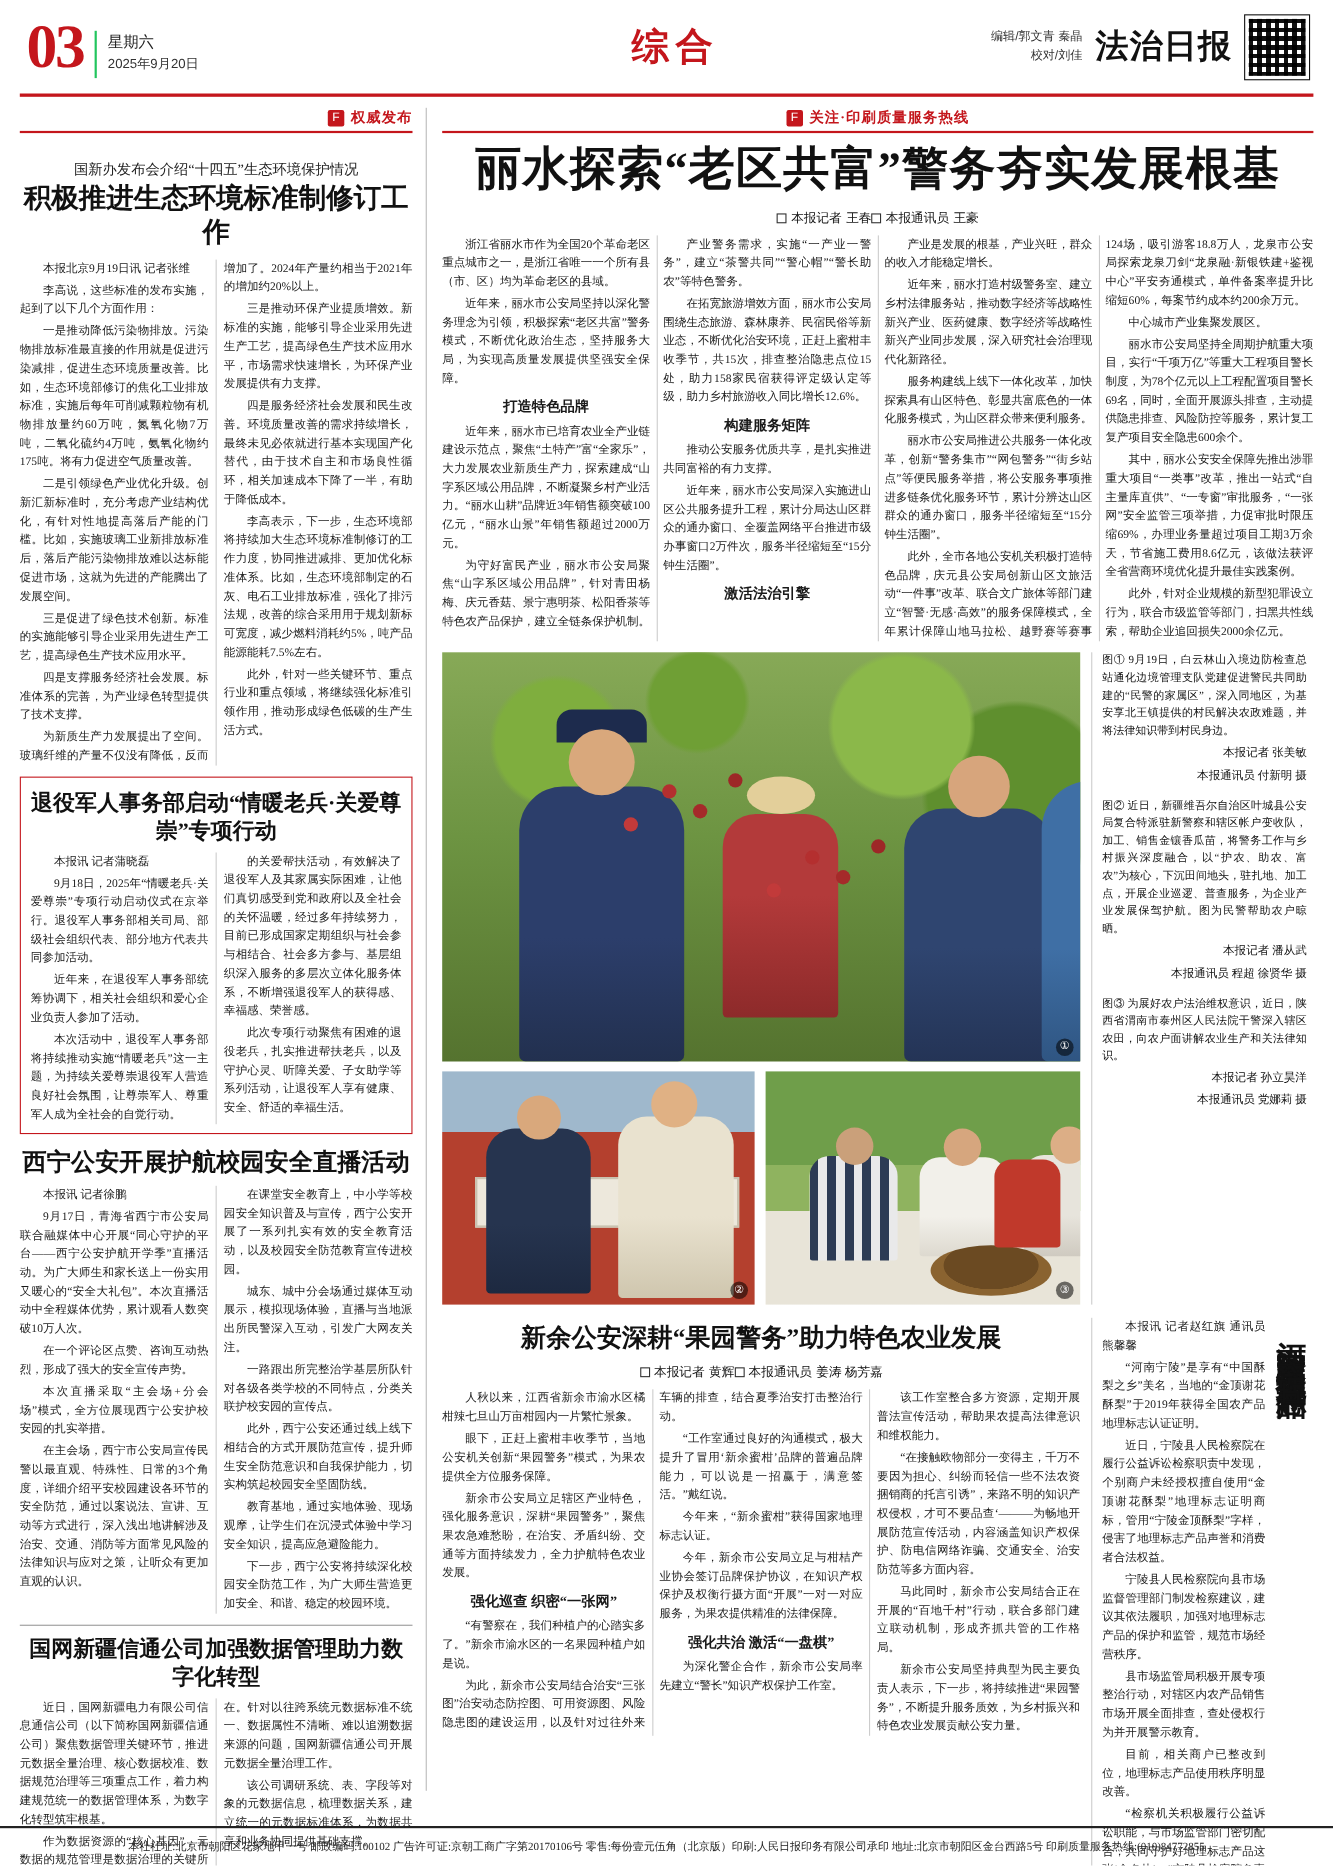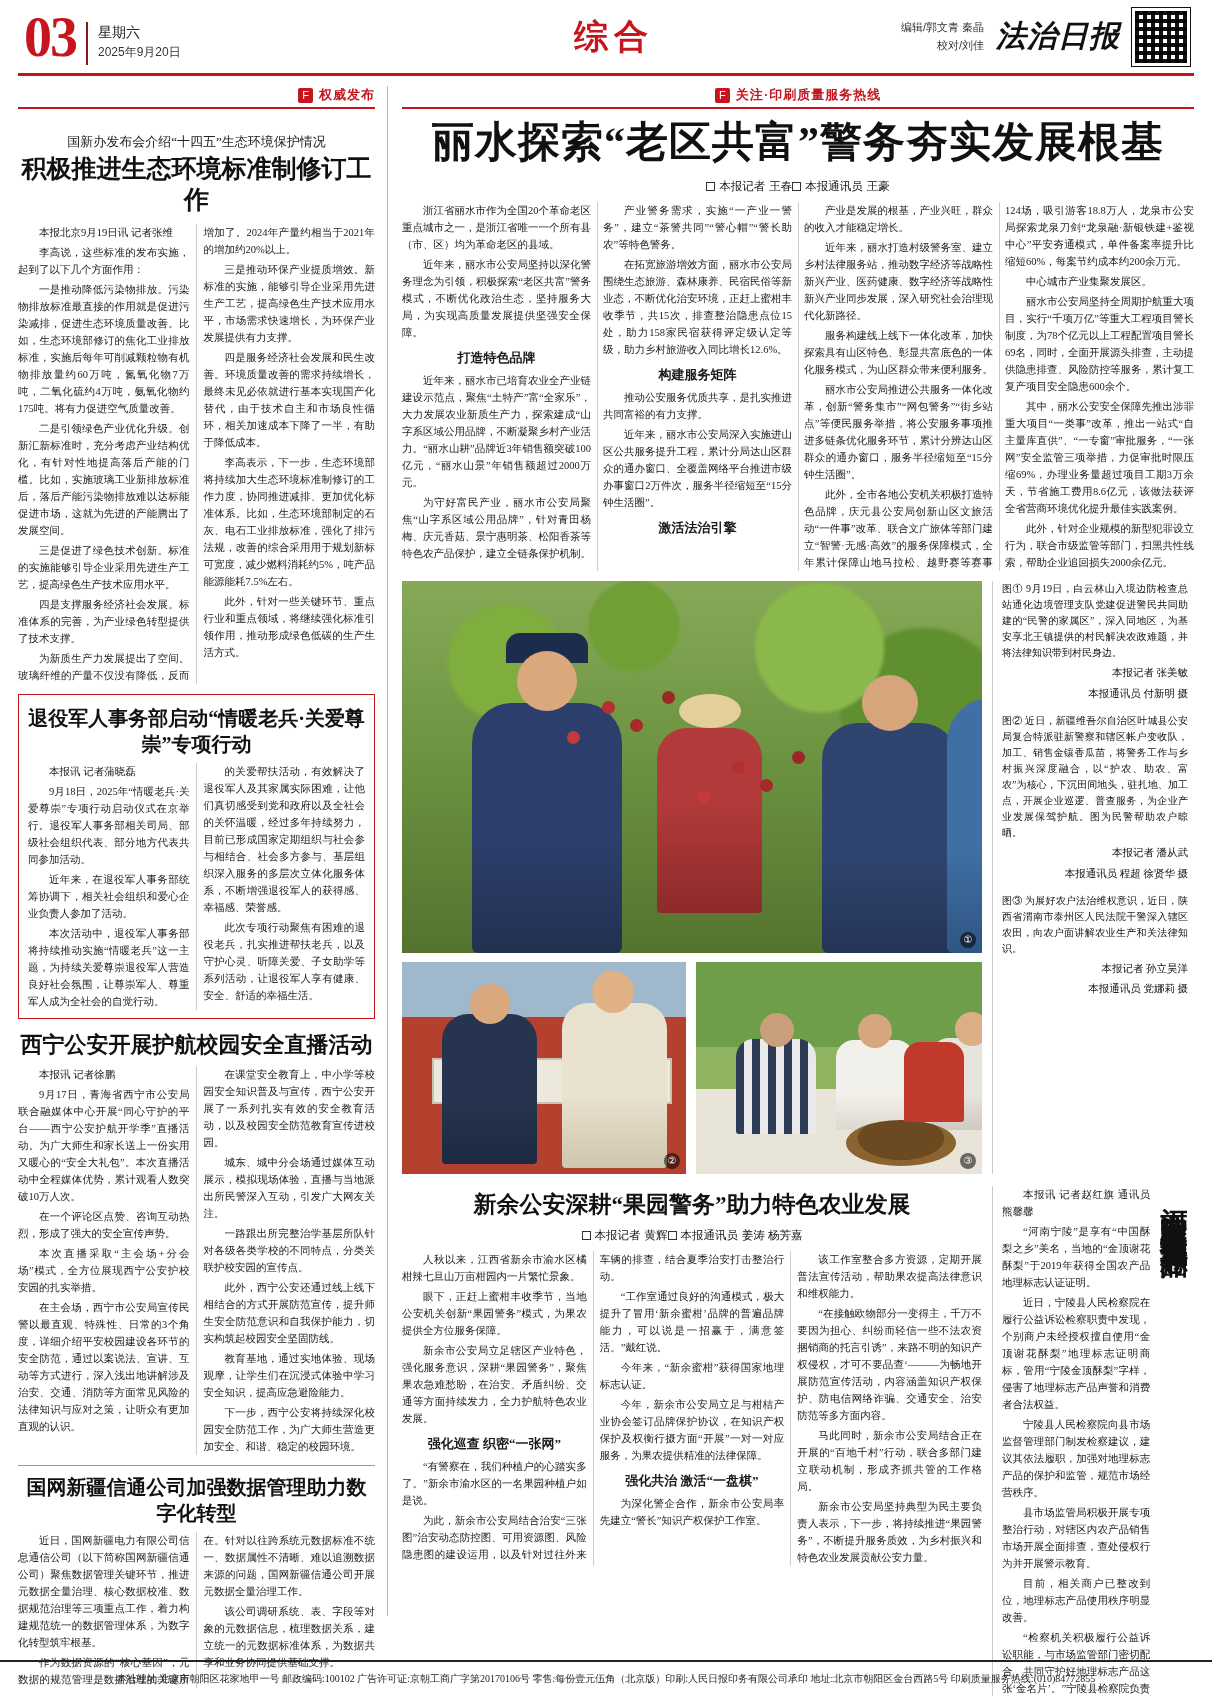--- a/index.html
+++ b/index.html
@@ -8,30 +8,30 @@
     width:1212px; height:1696px;
     background:#ffffff;
     font-family:"Liberation Serif", serif;
     color:#111;
     position:relative;
     overflow:hidden;
   }
   .page { position:relative; width:1212px; height:1696px; padding:0 18px; }
 
   
-  .masthead { position:relative; height:76px; border-bottom:3px solid #c4161c; display:flex; align-items:center; }
+  .masthead { position:relative; height:88px; border-bottom:3px solid #c4161c; display:flex; align-items:center; }
   .mh-left { display:flex; align-items:flex-end; gap:10px; padding-left:6px; }
   .page-num { font-family:"Liberation Serif", serif; font-size:56px; font-weight:bold; color:#c4161c; line-height:1; letter-spacing:-2px; }
-  .mh-date { border-left:2px solid #7f1d1d; padding-left:10px; line-height:1.5; padding-bottom:4px;}
+  .mh-date { border-left:2px solid #22c55e; padding-left:10px; line-height:1.5; padding-bottom:4px;}
   .mh-date .d1 { font-size:14px; color:#222; font-family:"Liberation Sans", sans-serif;}
   .mh-date .d2 { font-size:12px; color:#333; font-family:"Liberation Sans", sans-serif;}
   .mh-center { position:absolute; left:16px; right:0; text-align:center; font-size:34px; font-weight:bold; color:#c4161c; letter-spacing:6px; }
   .mh-right { margin-left:auto; display:flex; align-items:center; gap:12px; padding-right:4px;}
   .mh-credits { font-size:11px; line-height:1.6; color:#333; text-align:right; font-family:"Liberation Sans", sans-serif;}
-  .mh-logo { font-size:30px; font-weight:bold; color:#111; letter-spacing:1px; font-family:"Liberation Serif", serif;font-style:italic; }
+  .mh-logo { font-size:30px; font-weight:bold; color:#111; letter-spacing:1px; font-family:"Liberation Serif", serif; }
   .qr { width:58px; height:58px; background:
       repeating-linear-gradient(0deg,#111 0 4px,#fff 4px 8px),
       repeating-linear-gradient(90deg,#111 0 4px,transparent 4px 8px);
       background-blend-mode:multiply; border:3px solid #fff; outline:1px solid #111;}
 
   
   .body-wrap { display:flex; gap:0; padding-top:10px; height:1540px; }
   .col-left { width:370px; padding-right:12px; border-right:1px solid #bbb; }
   .col-right { width:806px; padding-left:14px; }
 

